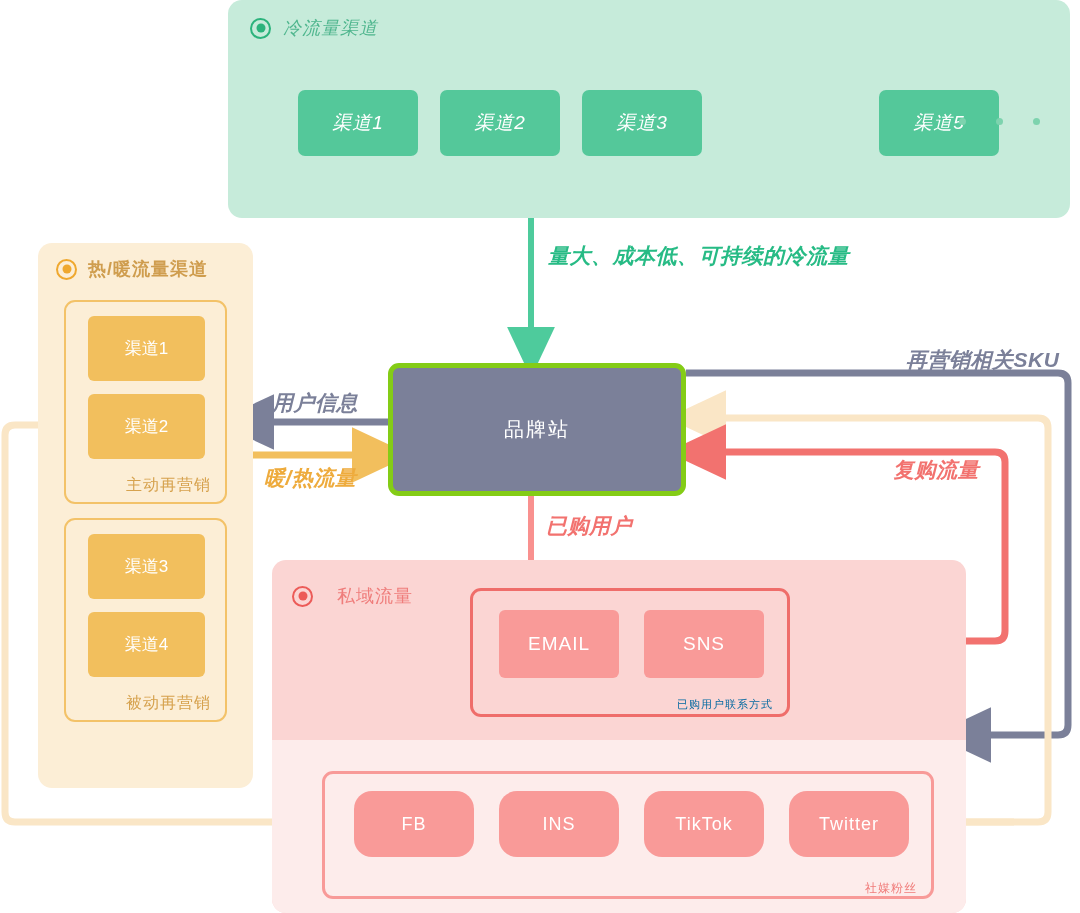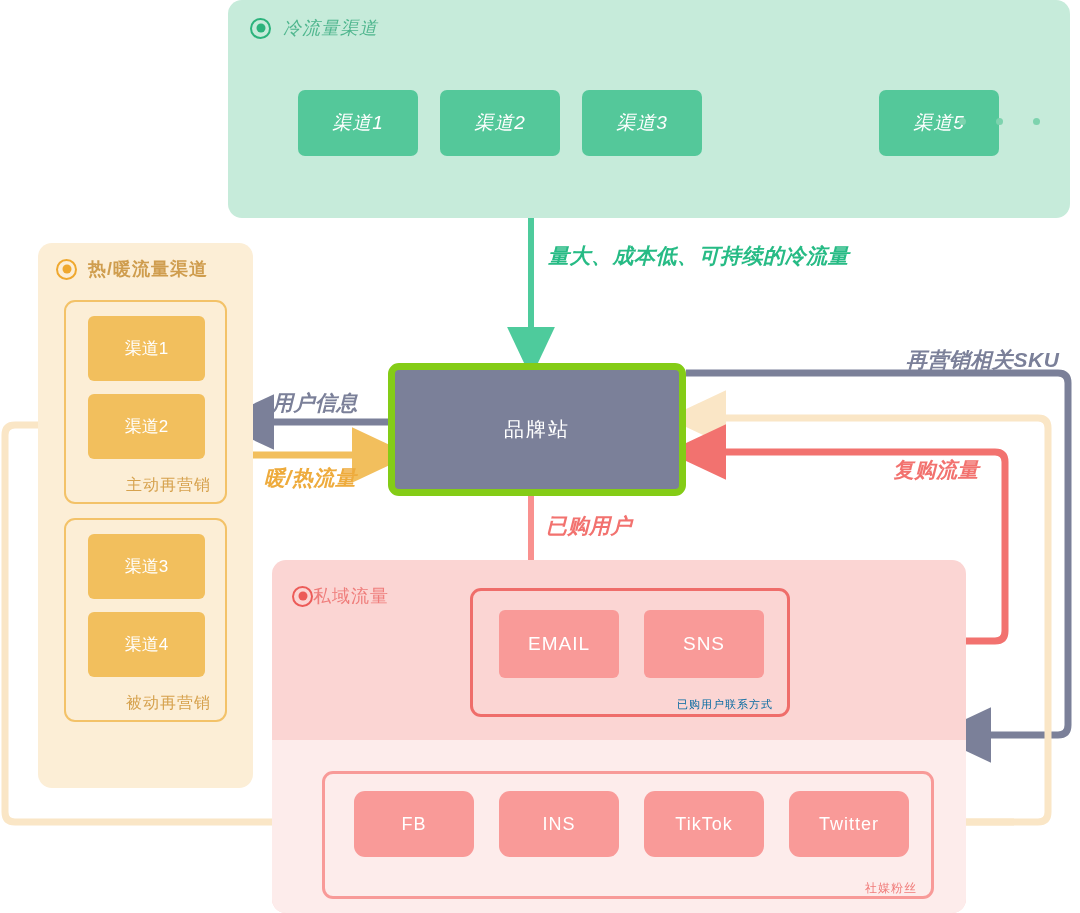--- a/index.html
+++ b/index.html
@@ -16,34 +16,34 @@
   .warm-panel .hdr{position:absolute;left:18px;top:14px;display:flex;align-items:center;gap:11px;font-weight:bold;}
   .warm-sub{position:absolute;left:26px;width:163px;border:2px solid #f3c268;border-radius:11px;box-sizing:border-box;}
   .warm-sub.s1{top:57px;height:204px;}
   .warm-sub.s2{top:275px;height:204px;}
   .warm-chip{position:absolute;left:22px;width:117px;height:65px;background:#f2bf5d;border-radius:6px;
              display:flex;align-items:center;justify-content:center;color:#fff;font-size:17px;}
   .warm-chip.c1{top:14px;} .warm-chip.c2{top:92px;}
   .warm-sub-lbl{position:absolute;bottom:6px;right:14px;color:#d6a24e;font-size:16px;letter-spacing:1px;}
   
   .brand{position:absolute;left:388px;top:363px;width:298px;height:133px;background:#7b8099;
-         border:7px solid #84cc16;border-radius:11px;box-sizing:border-box;
+         border:5px solid #84cc16;border-radius:11px;box-sizing:border-box;
          display:flex;align-items:center;justify-content:center;color:#fff;font-size:20px;letter-spacing:2px;}
   
   .priv-panel{left:272px;top:560px;width:694px;height:353px;background:#fbd5d3;border-radius:14px;}
   .priv-lower{position:absolute;left:0;top:180px;width:694px;height:173px;background:#fdeceb;border-radius:0 0 14px 14px;}
-  .priv-panel .hdr{position:absolute;left:20px;top:24px;display:flex;align-items:center;gap:0;z-index:3;}
+  .priv-panel .hdr{position:absolute;left:20px;top:24px;display:flex;align-items:center;gap:24px;z-index:3;}
   .contact-box{position:absolute;left:198px;top:28px;width:320px;height:129px;border:3px solid #ef6d6a;
                border-radius:11px;box-sizing:border-box;z-index:3;}
   .contact-chip{position:absolute;top:19px;width:120px;height:68px;background:#f99a98;border-radius:6px;
                 display:flex;align-items:center;justify-content:center;color:#fff;font-size:19px;letter-spacing:1px;}
   .contact-lbl{position:absolute;bottom:2px;right:14px;color:#0369a1;font-size:11px;letter-spacing:1px;}
   .social-box{position:absolute;left:50px;top:211px;width:612px;height:128px;border:3px solid #f89a98;
               border-radius:11px;box-sizing:border-box;z-index:3;}
-  .social-chip{position:absolute;top:17px;width:120px;height:66px;background:#f99a98;border-radius:11px;
+  .social-chip{position:absolute;top:17px;width:120px;height:66px;background:#f99a98;border-radius:18px;
                display:flex;align-items:center;justify-content:center;color:#fff;font-size:18px;letter-spacing:1px;}
   .social-lbl{position:absolute;bottom:-1px;right:14px;color:#f07b79;font-size:12px;letter-spacing:1px;}
   
   .dot{width:21px;height:21px;border-radius:50%;box-sizing:border-box;position:relative;flex:0 0 auto;}
   .dot::after{content:"";position:absolute;left:50%;top:50%;width:9px;height:9px;border-radius:50%;
               transform:translate(-50%,-50%);}
   .dot.green{border:2.5px solid #2bb37c;} .dot.green::after{background:#2bb37c;}
   .dot.orange{border:2.5px solid #efa82f;} .dot.orange::after{background:#efa82f;}
   .dot.red{border:2.5px solid #ec5b58;} .dot.red::after{background:#ec5b58;}
   .hdr-txt{font-size:18px;letter-spacing:1px;}

